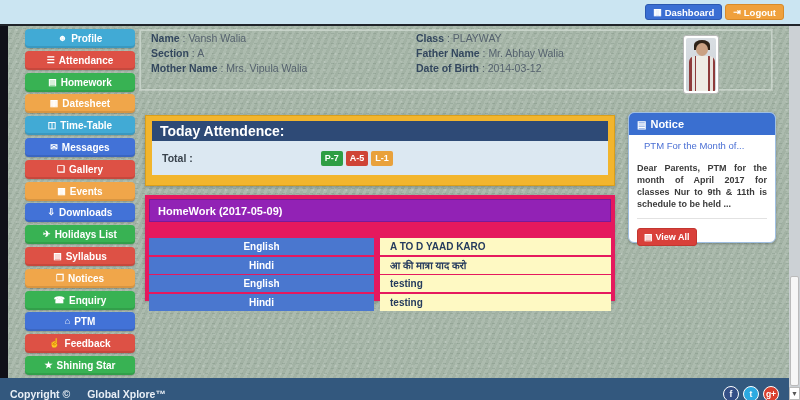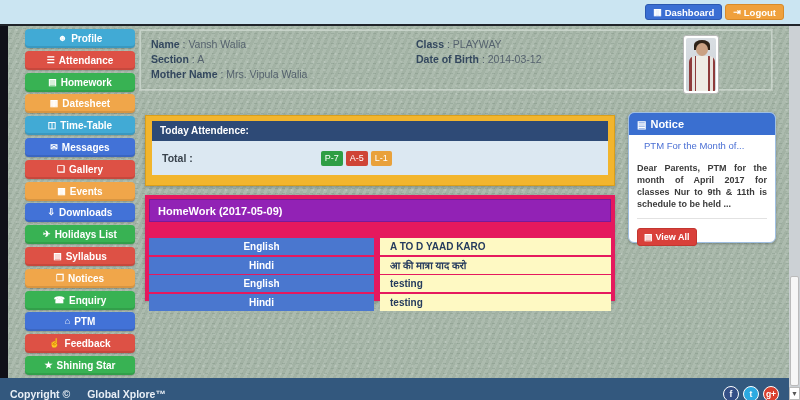--- a/index.html
+++ b/index.html
@@ -29,45 +29,45 @@
 
   
   .sidebar { position:absolute; left:25px; top:29px; width:110px; display:flex; flex-direction:column; gap:2.8px; }
   .side-item { height:19px; border-radius:4px; display:flex; align-items:center; justify-content:center;
                gap:4px; color:#fff; font-size:10px; font-weight:bold; cursor:pointer;
                box-shadow:inset 0 -2px rgba(0,0,0,.10), 0 1px 1px rgba(0,0,0,.15); }
   .side-item .ic { font-size:9px; line-height:1; }
 
   
   .info-panel { position:absolute; left:140px; top:30px; width:632px; height:60px;
-                border:1px solid #c6d2c8; box-shadow:0 0 0 1px rgba(255,255,255,.25); padding:6px 10px; }
+                border:1px solid #c6d2c8; box-shadow:0 0 0 1px rgba(255,255,255,.25); padding:0 10px; }
   .info-cols { display:flex; }
   .info-col { width:265px; }
   .info-col.right { width:300px; }
   .info-row { font-size:10.5px; color:#55626e; line-height:15px; white-space:nowrap; }
   .info-row b { color:#33475e; }
   .photo { position:absolute; right:52px; top:4px; width:36px; height:59px; background:#fff;
            border:1px solid #b9b9b9; border-radius:3px; padding:2px; }
   .photo-inner { position:relative; width:100%; height:100%; overflow:hidden;
                  background:linear-gradient(#d9dee3,#ccd2d7); border-radius:2px; }
   .ph-hair { position:absolute; left:8px; top:2px; width:16px; height:10px; border-radius:50% 50% 0 0; background:#2e2217; }
   .ph-face { position:absolute; left:10px; top:5px; width:12px; height:13px; border-radius:50%; background:#caa183; }
   .ph-body { position:absolute; left:3px; top:18px; width:26px; height:40px; border-radius:6px 6px 0 0;
              background:repeating-linear-gradient(90deg,#8e3b3b 0 3px,#e8e4df 3px 6px); }
   .ph-scarf { position:absolute; left:10px; top:18px; width:12px; height:36px; background:#efece5; }
 
   
   .att-panel { position:absolute; left:145px; top:115px; width:470px; height:71px;
                background:#f2b52d; border:1px solid #d99f1a; padding:5px 6px; box-shadow:0 1px 3px rgba(0,0,0,.25); }
-  .att-head { height:20px; background:#2e4a76; color:#fff; font-size:10px; font-weight:bold;
+  .att-head { height:20px; background:#2e4a76; color:#fff; font-size:14px; font-weight:bold;
               line-height:20px; padding-left:8px; }
   .att-body { height:34px; background:#dce8f2; display:flex; align-items:center; }
   .att-total { font-size:10.5px; font-weight:bold; color:#39424c; margin-left:10px; }
   .att-badges { display:flex; gap:3px; margin-left:128px; }
-  .badge { color:#fff; font-size:9px; font-weight:normal; padding:2.5px 4px; border-radius:2px; cursor:default; }
+  .badge { color:#fff; font-size:9px; font-weight:bold; padding:2.5px 4px; border-radius:2px; cursor:default; }
 
   
   .hw-panel { position:absolute; left:145px; top:195px; width:470px; height:106px;
               background:#e5195e; padding:4px; box-shadow:0 1px 3px rgba(0,0,0,.25); }
   .hw-head { height:23px; background:#9222b5; color:#fff; font-size:11px; font-weight:bold;
              line-height:23px; padding-left:8px; border:1px solid #7a1a98; margin-bottom:16px; }
   .hw-row { display:flex; height:17px; margin-bottom:1.5px; }
   .hw-sub { width:225px; background:#4a77cf; color:#fff; font-size:10px; font-weight:bold;
             display:flex; align-items:center; justify-content:center; margin-right:6px; }
   .hw-val { flex:1; background:#fef9c3; color:#253b5e; font-size:10px; font-weight:600;
@@ -211,20 +211,25 @@
           <span>Mrs. Vipula Walia</span>
         </div>
       </div>
       <div class="info-col right">
         <div class="info-row">
           <b>Class</b>
           <span>:</span>
           <span>PLAYWAY</span>
         </div>
         <div class="info-row">
+          <b>Father Name</b>
+          <span>:</span>
+          <span>Mr. Abhay Walia</span>
+        </div>
+        <div class="info-row">
           <b>Date of Birth</b>
           <span>:</span>
           <span>2014-03-12</span>
         </div>
       </div>
     </div>
     <div class="photo">
       <div class="photo-inner">
         <div class="ph-hair"></div>
         <div class="ph-face"></div>

